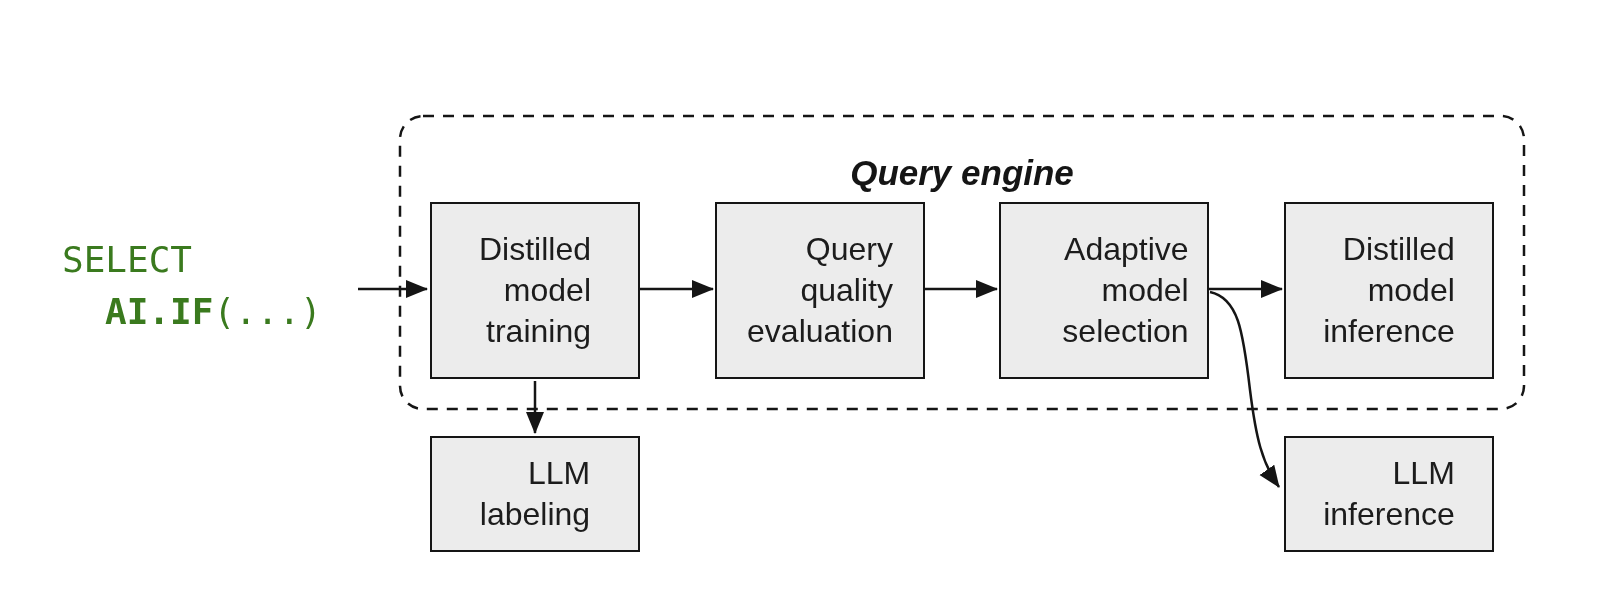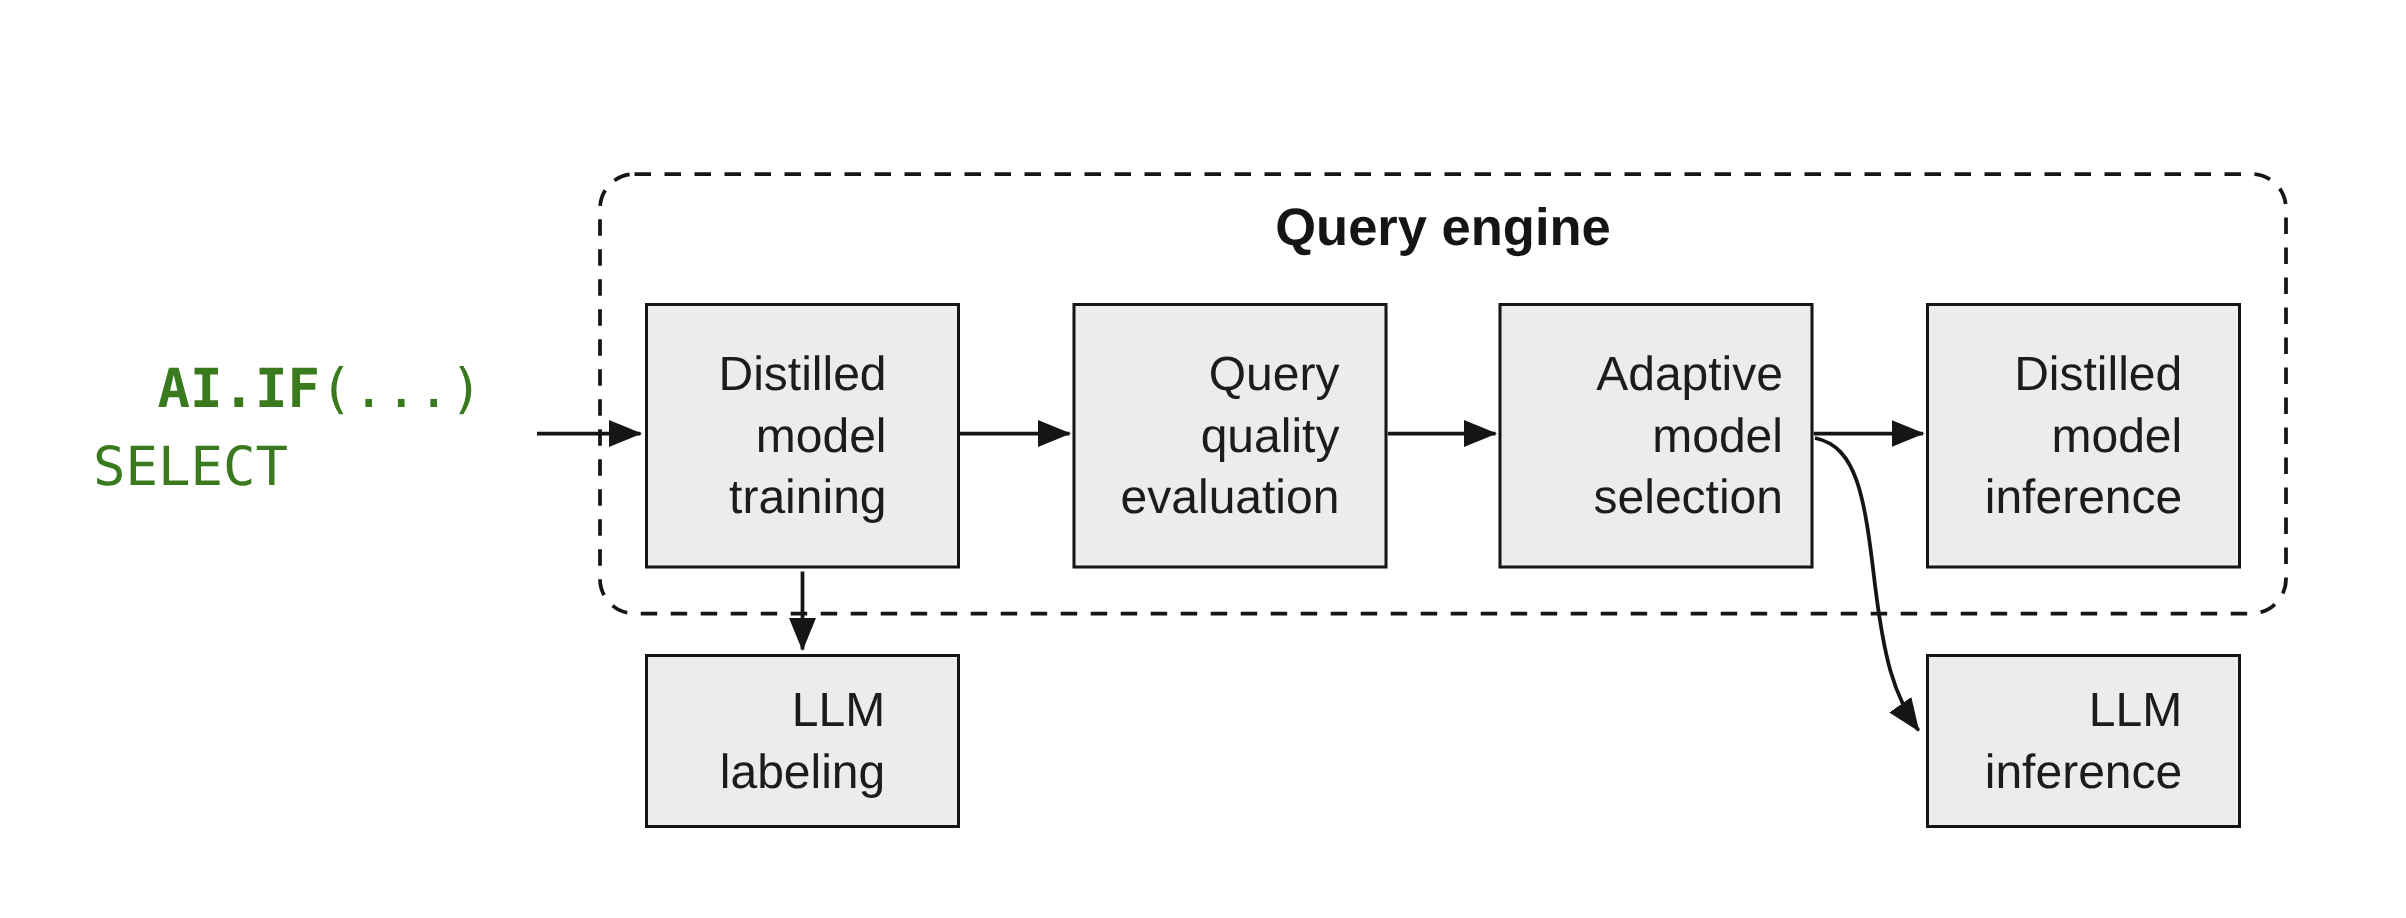--- a/index.html
+++ b/index.html
@@ -26,25 +26,26 @@
     stroke-dasharray:11 9;
   }
   .arrow{
     fill:none;
     stroke:var(--line);
     stroke-width:2.5;
     marker-end:url(#ah);
   }
   .group-title{
     position:absolute;
-    left:400px;top:132px;width:1124px;
+    left:400px;top:153px;width:1124px;
     text-align:center;
     font-size:35px;
     font-weight:700;
     color:var(--line);
+    font-style:italic;
   }
   .node{
     position:absolute;
     background:var(--box-fill);
     border:2.5px solid var(--line);
     display:flex;
     align-items:center;
     justify-content:center;
     text-align:right;
     font-size:32px;
@@ -85,22 +86,22 @@
 
     <path class="arrow" d="M358 289 L427 289"></path>
     <path class="arrow" d="M640 289 L713 289"></path>
     <path class="arrow" d="M925 289 L997 289"></path>
     <path class="arrow" d="M1209 289 L1282 289"></path>
     <path class="arrow" d="M535 381 L535 433"></path>
     <path class="arrow" d="M1210 292 C1238 298 1243 330 1250 390 C1256 438 1262 463 1279 487"></path>
   </svg>
 
   <div class="code">
+    <div class="code-line">SELECT</div>
     <div class="code-line indent"><span class="fn">AI.IF</span><span>(...)</span></div>
-    <div class="code-line">SELECT</div>
   </div>
 
   <div class="group-title">Query engine</div>
 
   <div class="node n1">Distilled
 model
 training</div>
   <div class="node n2">Query
 quality
 evaluation</div>

